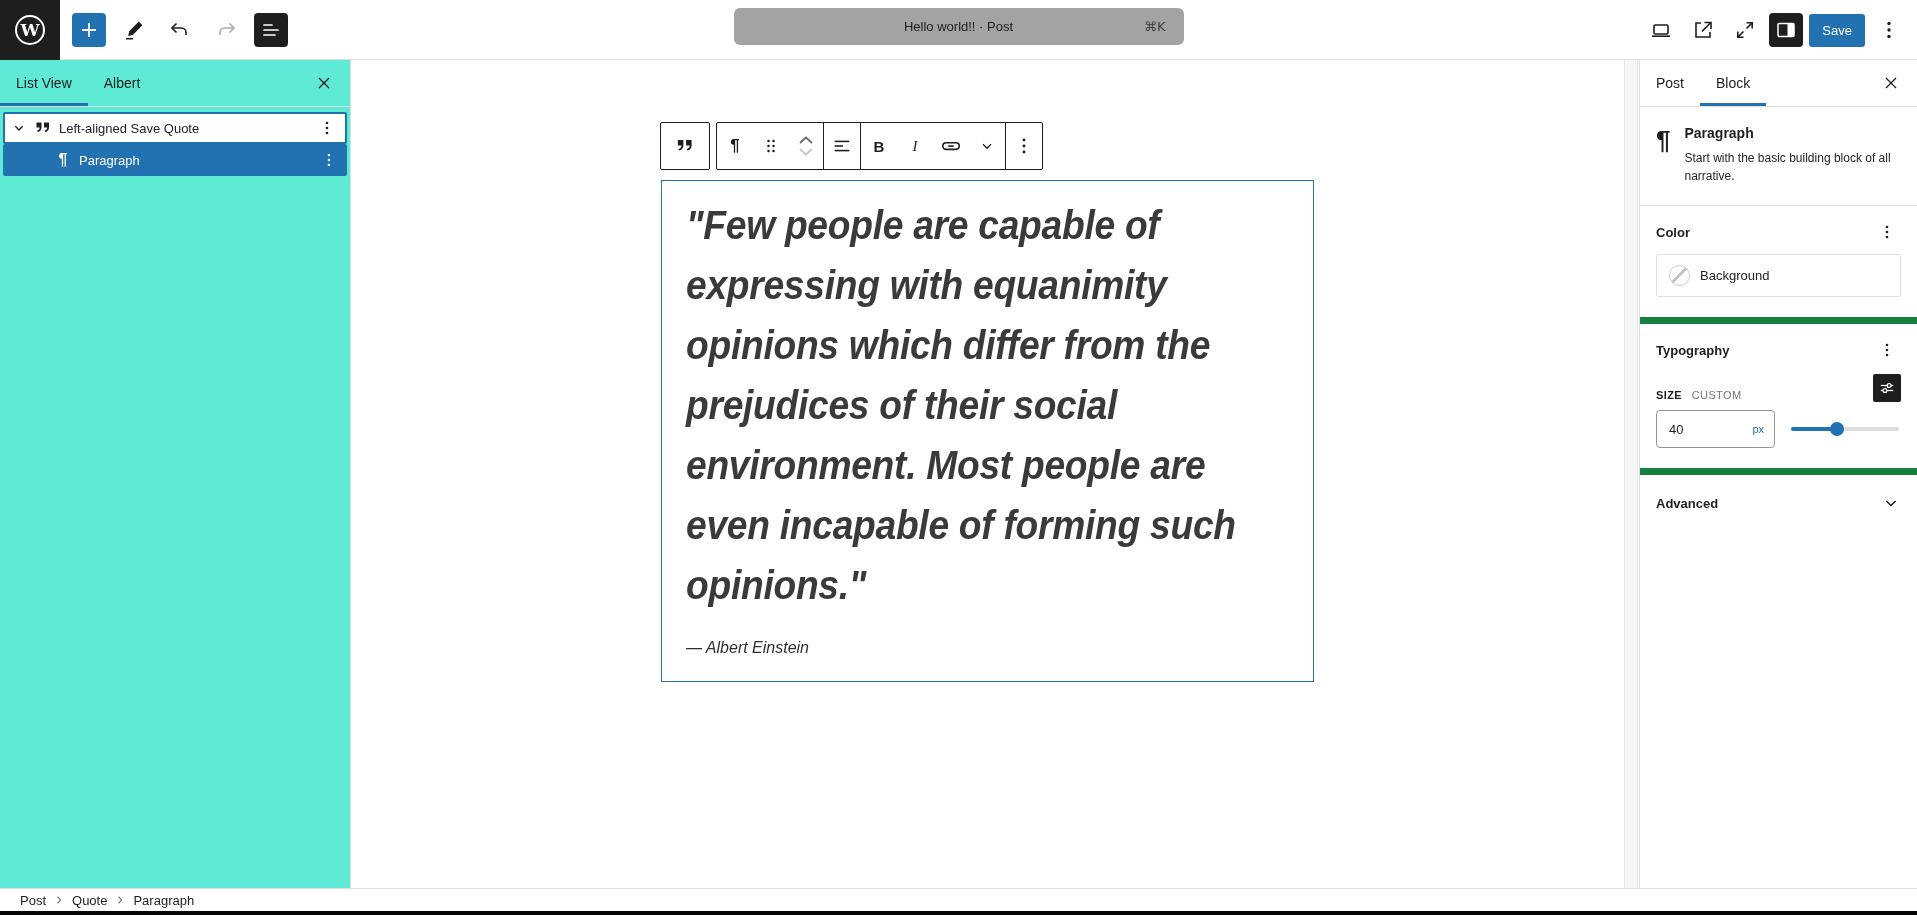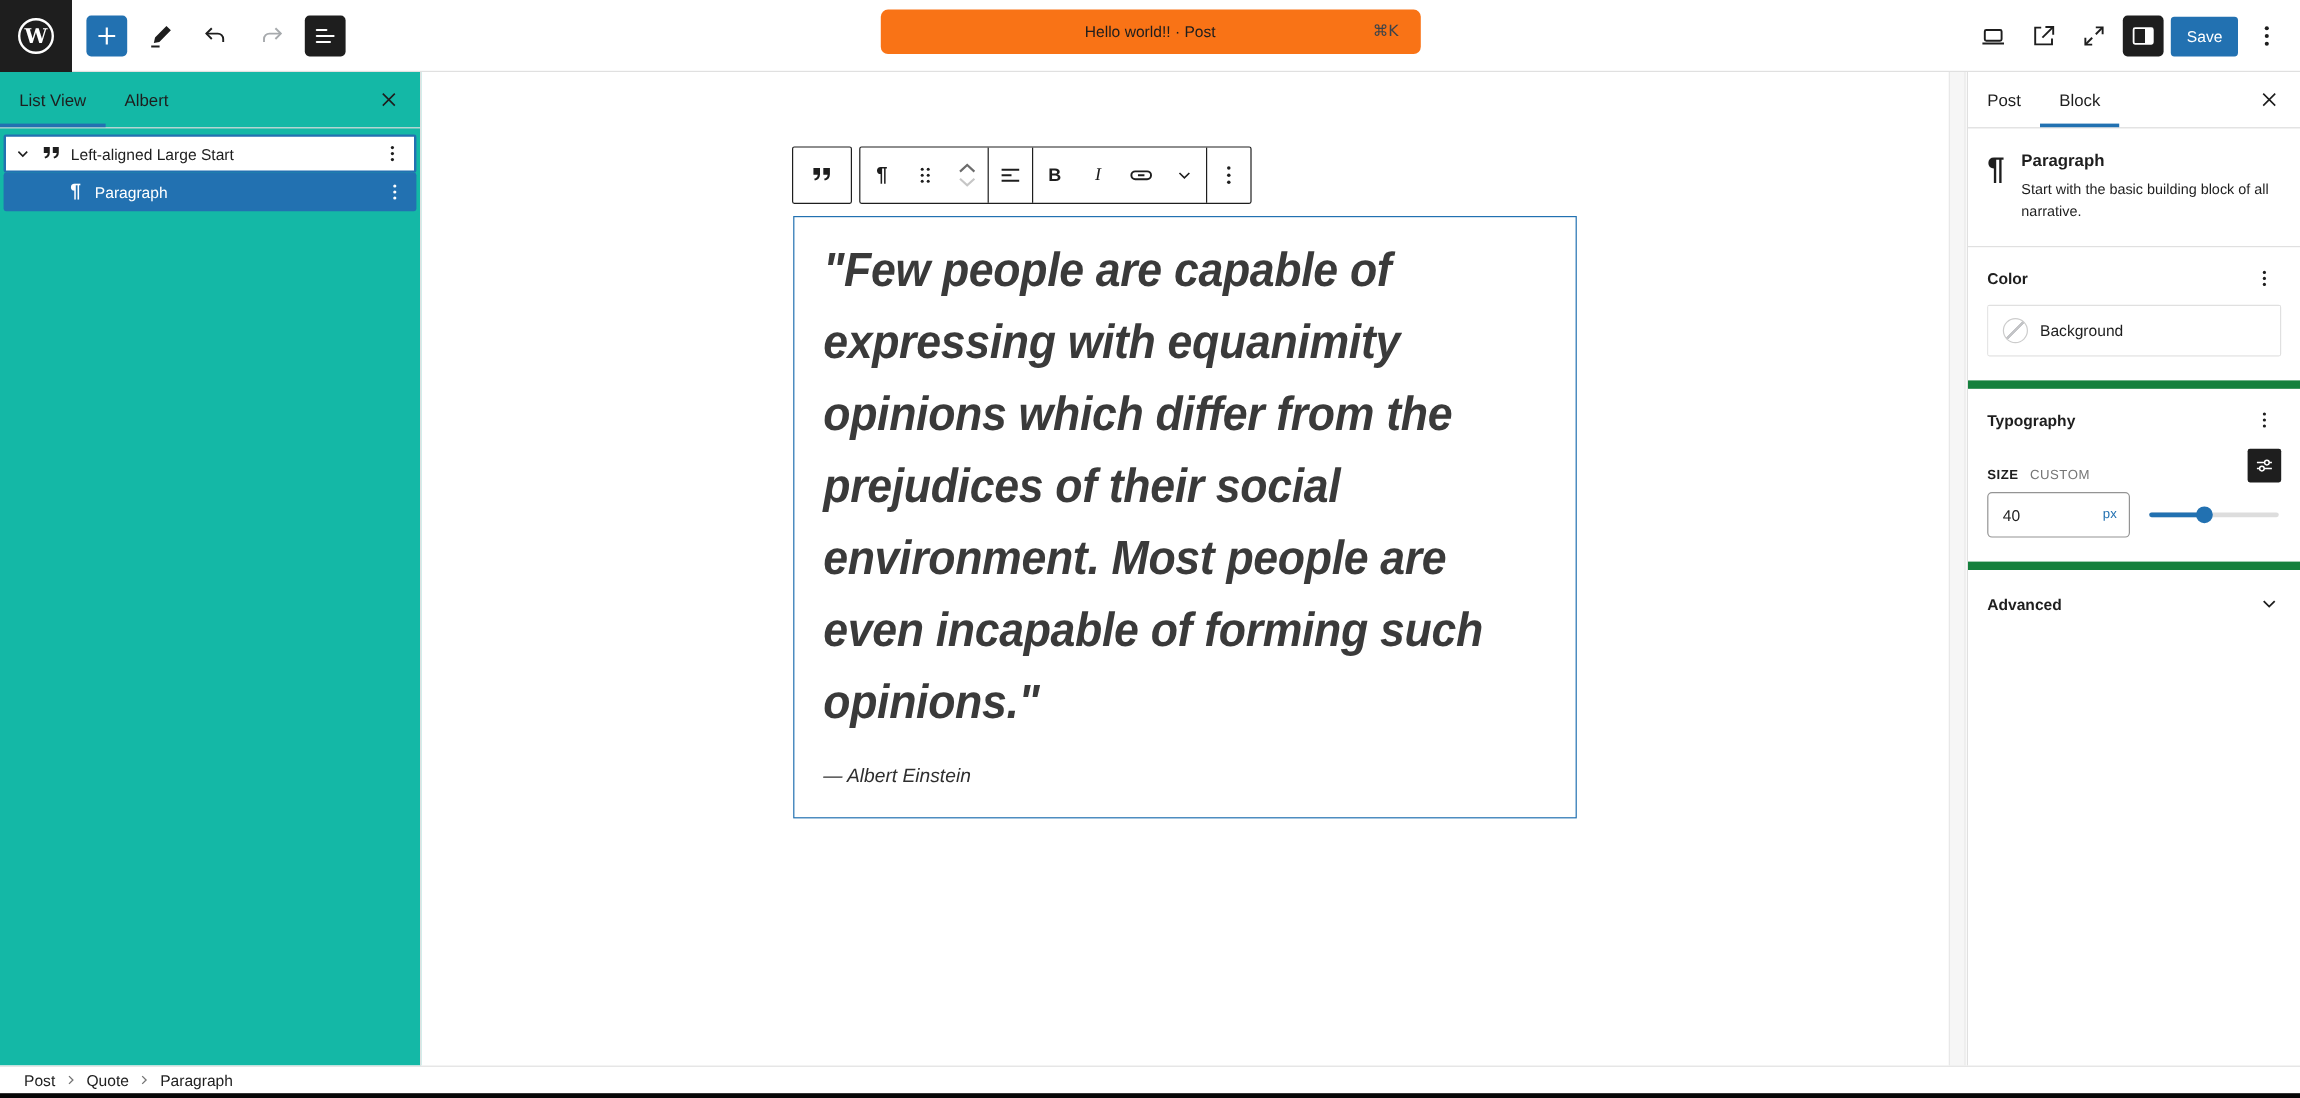--- a/index.html
+++ b/index.html
@@ -18,32 +18,32 @@
   .wp-logo { position:absolute; left:0; top:0; width:60px; height:60px; background:#1e1e1e;
              display:flex; align-items:center; justify-content:center; }
   .hdr-left { position:absolute; left:72px; top:0; height:60px; display:flex; align-items:center; gap:10px; }
   .inserter { width:34px; height:34px; border-radius:4px; background:var(--accent);
               display:flex; align-items:center; justify-content:center; border:none; cursor:pointer; }
   .hdr-btn { width:36px; height:36px; display:flex; align-items:center; justify-content:center;
              background:transparent; border:none; border-radius:4px; cursor:pointer; color:#1e1e1e; }
   .hdr-btn.disabled { color:#a7aaad; }
   .hdr-btn.active-dark { background:#1e1e1e; color:#fff; width:34px; height:34px; }
   .doc-bar { position:absolute; left:50%; top:8px; transform:translateX(-50%);
-             width:450px; height:37px; background:#f97316; border-radius:6px;
+             width:450px; height:37px; background:#a3a3a3; border-radius:6px;
              display:flex; align-items:center; justify-content:center; cursor:pointer; }
   .doc-title { font-size:13px; font-weight:500; color:#1e1e1e; }
   .doc-shortcut { position:absolute; right:18px; font-family:"DejaVu Sans", sans-serif;
                   font-size:13px; color:#3c434a; }
   .hdr-right { position:absolute; right:10px; top:0; height:60px; display:flex; align-items:center; gap:6px; }
   .save-btn { height:33px; padding:0 13px; background:var(--accent); color:#fff; font-size:13px;
               border:none; border-radius:3px; cursor:pointer; font-family:inherit; }
 
   
   .panel-left { position:absolute; top:60px; left:0; width:351px; bottom:27px;
-                background:#14b8a6; border-right:1px solid #e0e0e0; z-index:20; }
+                background:#5eead4; border-right:1px solid #e0e0e0; z-index:20; }
   .tabbar { position:relative; height:47px; border-bottom:1px solid #ddd; display:flex; align-items:stretch; }
   .tab { position:relative; display:flex; align-items:center; padding:0 16px; font-size:14px;
          font-weight:500; color:#1e1e1e; background:none; border:none; cursor:pointer; font-family:inherit; }
   .tab.active::after { content:""; position:absolute; left:0; right:0; bottom:0; height:3px; background:var(--accent); }
   .tab-close { position:absolute; right:10px; top:50%; transform:translateY(-50%); width:32px; height:32px;
                display:flex; align-items:center; justify-content:center; background:none; border:none; cursor:pointer; color:#1e1e1e; }
   .lv-rows { padding:5px 3px; }
   .lv-row { position:relative; height:32px; display:flex; align-items:center; border-radius:2px; cursor:pointer; }
   .lv-row.outlined { border:2px solid var(--accent); background:#fff; }
   .lv-row.selected { background:var(--accent); color:#fff; }
@@ -250,21 +250,21 @@
           <svg width="16" height="16" viewBox="0 0 24 24" fill="none" stroke="currentColor" stroke-width="2">
               <path d="M6.5 9.5L12 15l5.5-5.5"></path>
             </svg>
         </span>
         <span class="lv-icon">
           <svg width="20" height="20" viewBox="0 0 24 24" fill="currentColor">
             <path d="M4.2 5.5h6v5.6c0 3.2-1.6 5.1-4.7 5.8l-.6-1.7c2.1-.6 3.1-1.8 3.2-3.7H4.2V5.5z"></path>
             <path d="M13.2 5.5h6v5.6c0 3.2-1.6 5.1-4.7 5.8l-.6-1.7c2.1-.6 3.1-1.8 3.2-3.7h-3.9V5.5z"></path>
           </svg>
         </span>
-        <span class="lv-label">Left-aligned Large Start</span>
+        <span class="lv-label">Left-aligned Save Quote</span>
         <button class="lv-kebab">
           <svg width="20" height="20" viewBox="0 0 24 24" fill="currentColor">
             <circle cx="12" cy="6" r="1.6"></circle>
               <circle cx="12" cy="12" r="1.6"></circle>
               <circle cx="12" cy="18" r="1.6"></circle>
           </svg>
         </button>
       </div>
       <div class="lv-row selected">
         <span class="lv-indent"></span>

